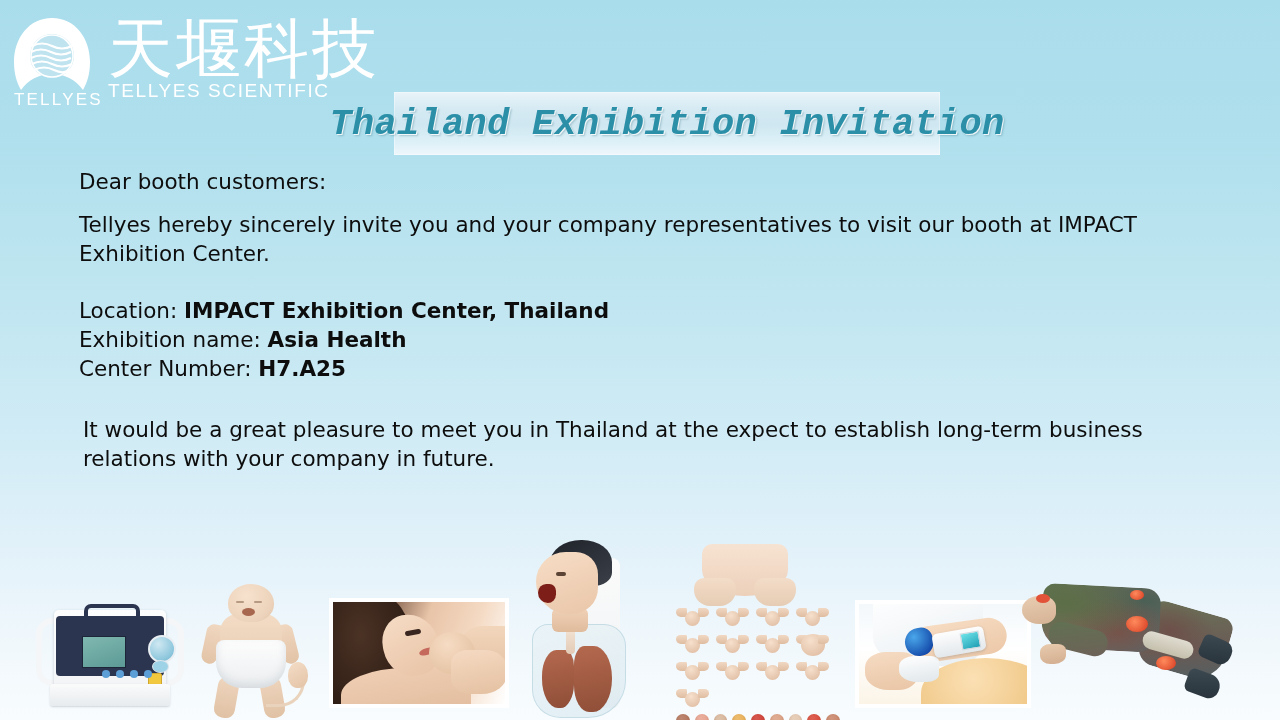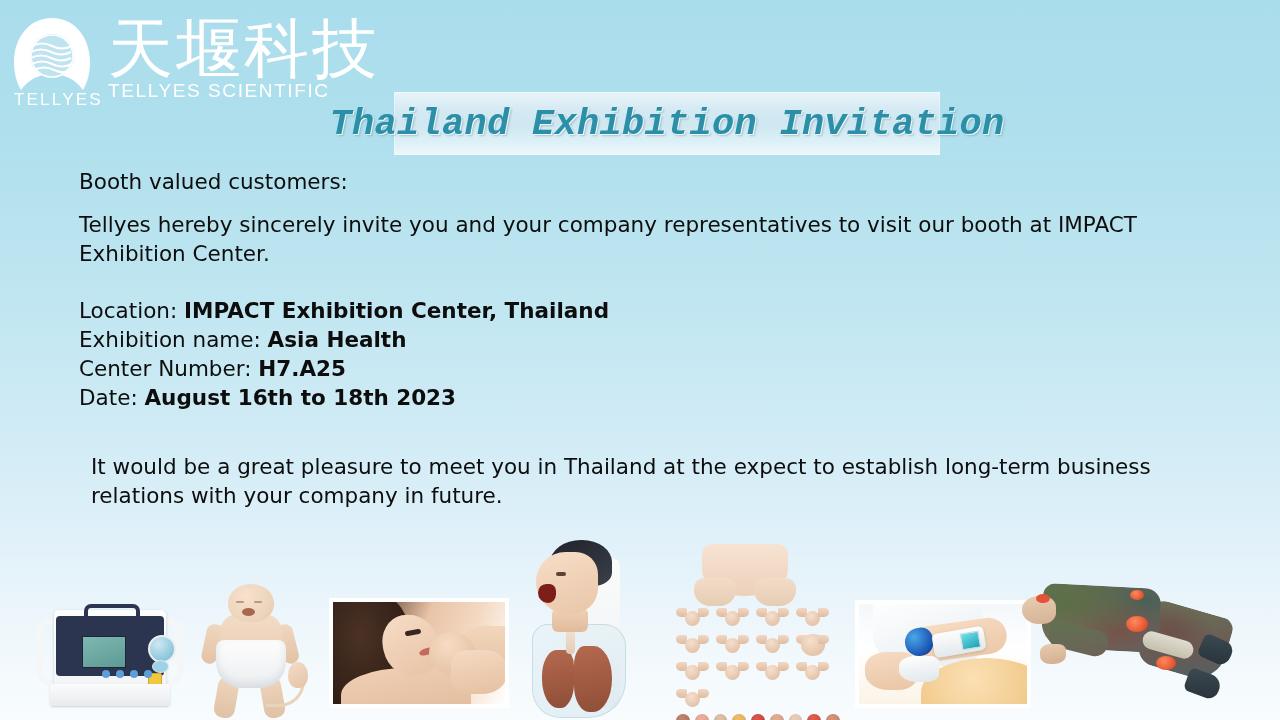--- a/index.html
+++ b/index.html
@@ -113,21 +113,21 @@
     color: #0d0d0d;
     font-size: 21.5px;
     line-height: 29px;
     font-family: "DejaVu Sans", "Liberation Sans", sans-serif;
   }
   .para { margin: 0; }
   .gap-sm { height: 14px; }
   .gap-md { height: 28px; }
   .detail-line { margin: 0; white-space: nowrap; }
   .detail-line b { font-weight: bold; }
-  .closing { margin: 12px; width: 1115px; }
+  .closing { margin: 4px; width: 1115px; }
 
   
   .product-strip {
     position: absolute;
     left: 0;
     bottom: 0;
     width: 1280px;
     height: 200px;
   }
   .product {
@@ -508,40 +508,36 @@
       <div class="logo-cn">天堰科技</div>
       <div class="logo-en">TELLYES SCIENTIFIC</div>
     </div>
   </div>
 
   <div class="title-banner">
     <div class="title-text">Thailand Exhibition Invitation</div>
   </div>
 
   <div class="body-copy">
-    <p class="para">Booth valued customers:</p>
+    <p class="para">Dear booth customers:</p>
     <div class="gap-sm"></div>
     <p class="para">Tellyes hereby sincerely invite you and your company representatives to visit our booth at IMPACT Exhibition Center.</p>
     <div class="gap-md"></div>
 
     <p class="detail-line">
       <span>Location:</span>
       <b>IMPACT Exhibition Center, Thailand</b>
     </p>
     <p class="detail-line">
       <span>Exhibition name:</span>
       <b>Asia Health</b>
     </p>
     <p class="detail-line">
       <span>Center Number:</span>
       <b>H7.A25</b>
-    </p>
-    <p class="detail-line">
-      <span>Date:</span>
-      <b>August 16th to 18th 2023</b>
     </p>
 
     <div class="gap-md"></div>
     <p class="closing">It would be a great pleasure to meet you in Thailand at the expect to establish long-term business relations with your company in future.</p>
   </div>
 
   <div class="product-strip">
 
     <div class="product p-monitor">
       <div class="mon-cable-l"></div>

